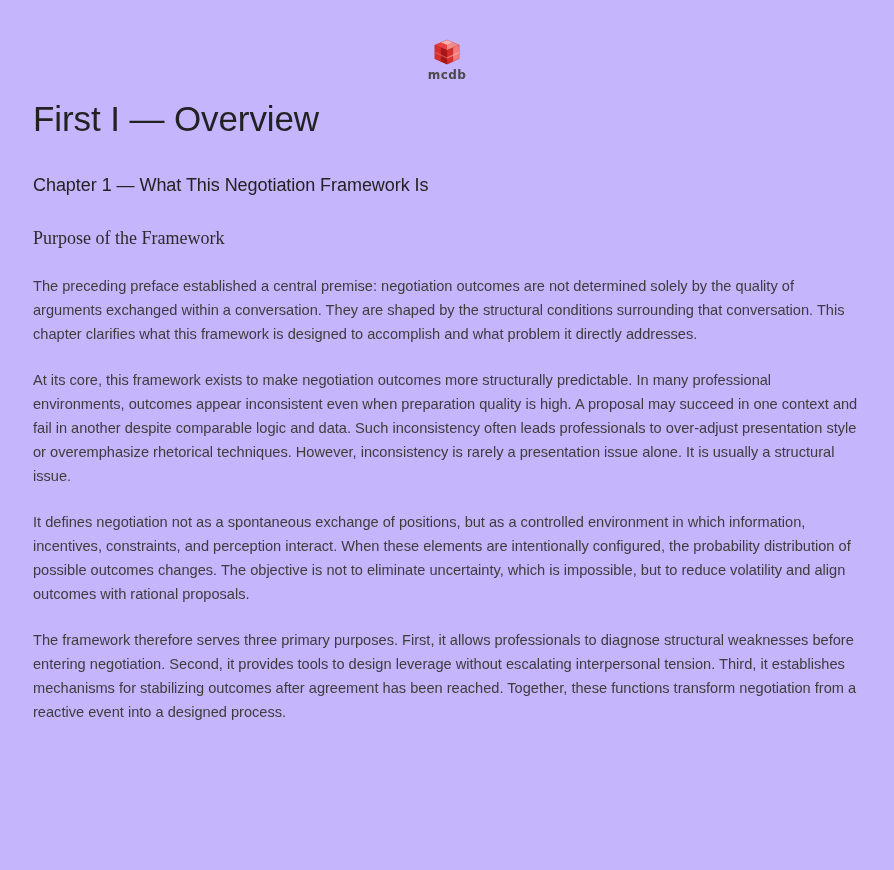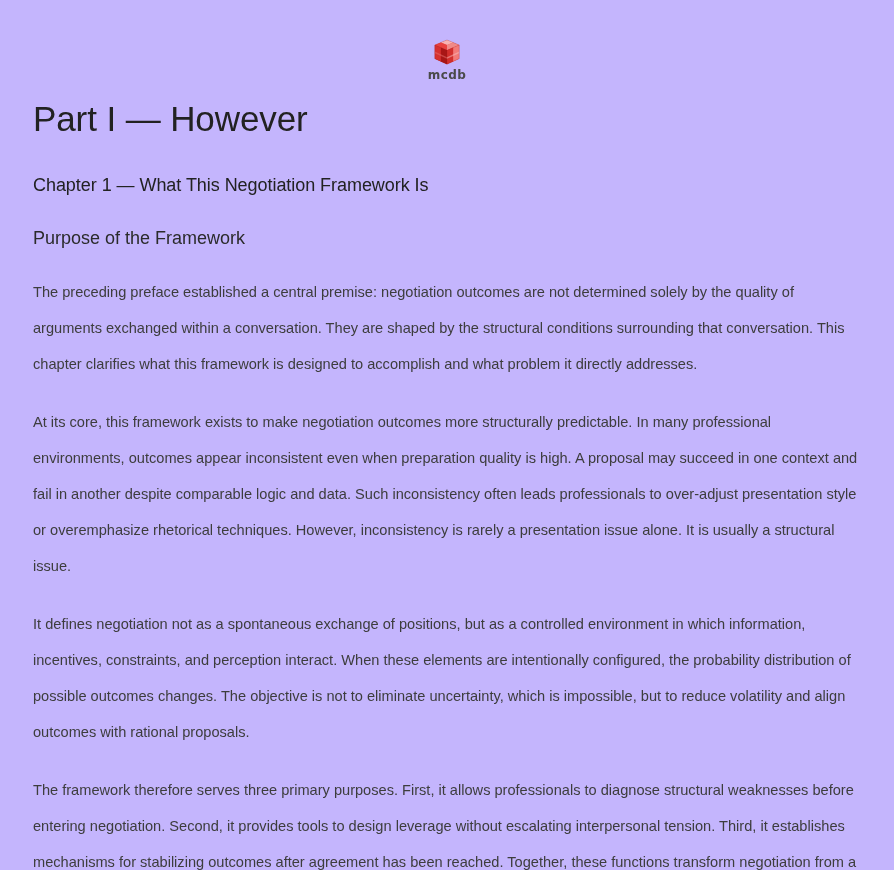--- a/index.html
+++ b/index.html
@@ -60,35 +60,35 @@
   .chapter-title {
     font-family: "Liberation Sans", sans-serif;
     font-size: 18px;
     font-weight: 400;
     color: #222222;
     letter-spacing: -0.05px;
     line-height: 1.2;
     margin: 36px 0 0 0;
   }
   .section-title {
-    font-family: Liberation Sans, sans-serif;
+    font-family: Liberation Serif, serif;
     font-size: 18px;
     font-weight: 400;
     color: #2b2b2b;
     line-height: 1.3;
     margin: 30px 0 14px 0;
   }
 
   
   .body-para {
     font-family: "Liberation Sans", sans-serif;
     font-size: 14.6px;
     font-weight: 400;
     color: #3d3d3d;
-    line-height: 36px;
+    line-height: 24px;
     margin: 22px 0 0 0;
     max-width: 828px;
     text-align: left;
   }
   .body-para:first-of-type { margin-top: 24px; }
 </style>
 </head>
 <body>
 
 <div class="page">
@@ -112,21 +112,21 @@
       <polygon points="32,41 58,29 58,32.5 32,44.5" fill="#f9c0bf" opacity="0.5"></polygon>
 
       <polyline points="6,15 32,4 58,15 58,44 32,56 6,44 6,15" fill="none" stroke="#8e1010" stroke-width="1" opacity="0.35"></polyline>
       <line x1="32" y1="26" x2="32" y2="56" stroke="#8e1010" stroke-width="1" opacity="0.3"></line>
       <line x1="6" y1="15" x2="32" y2="26" stroke="#8e1010" stroke-width="1" opacity="0.3"></line>
       <line x1="58" y1="15" x2="32" y2="26" stroke="#8e1010" stroke-width="1" opacity="0.3"></line>
     </svg>
     <div class="logo-wordmark">mcdb</div>
   </div>
 
-  <h1 class="part-title">Part I — However</h1>
+  <h1 class="part-title">First I — Overview</h1>
 
   <h2 class="chapter-title">Chapter 1 — What This Negotiation Framework Is</h2>
 
   <h3 class="section-title">Purpose of the Framework</h3>
 
   <p class="body-para">The preceding preface established a central premise: negotiation outcomes are not determined solely by the quality of arguments exchanged within a conversation. They are shaped by the structural conditions surrounding that conversation. This chapter clarifies what this framework is designed to accomplish and what problem it directly addresses.</p>
   <p class="body-para">At its core, this framework exists to make negotiation outcomes more structurally predictable. In many professional environments, outcomes appear inconsistent even when preparation quality is high. A proposal may succeed in one context and fail in another despite comparable logic and data. Such inconsistency often leads professionals to over-adjust presentation style or overemphasize rhetorical techniques. However, inconsistency is rarely a presentation issue alone. It is usually a structural issue.</p>
   <p class="body-para">It defines negotiation not as a spontaneous exchange of positions, but as a controlled environment in which information, incentives, constraints, and perception interact. When these elements are intentionally configured, the probability distribution of possible outcomes changes. The objective is not to eliminate uncertainty, which is impossible, but to reduce volatility and align outcomes with rational proposals.</p>
   <p class="body-para">The framework therefore serves three primary purposes. First, it allows professionals to diagnose structural weaknesses before entering negotiation. Second, it provides tools to design leverage without escalating interpersonal tension. Third, it establishes mechanisms for stabilizing outcomes after agreement has been reached. Together, these functions transform negotiation from a reactive event into a designed process.</p>
 

